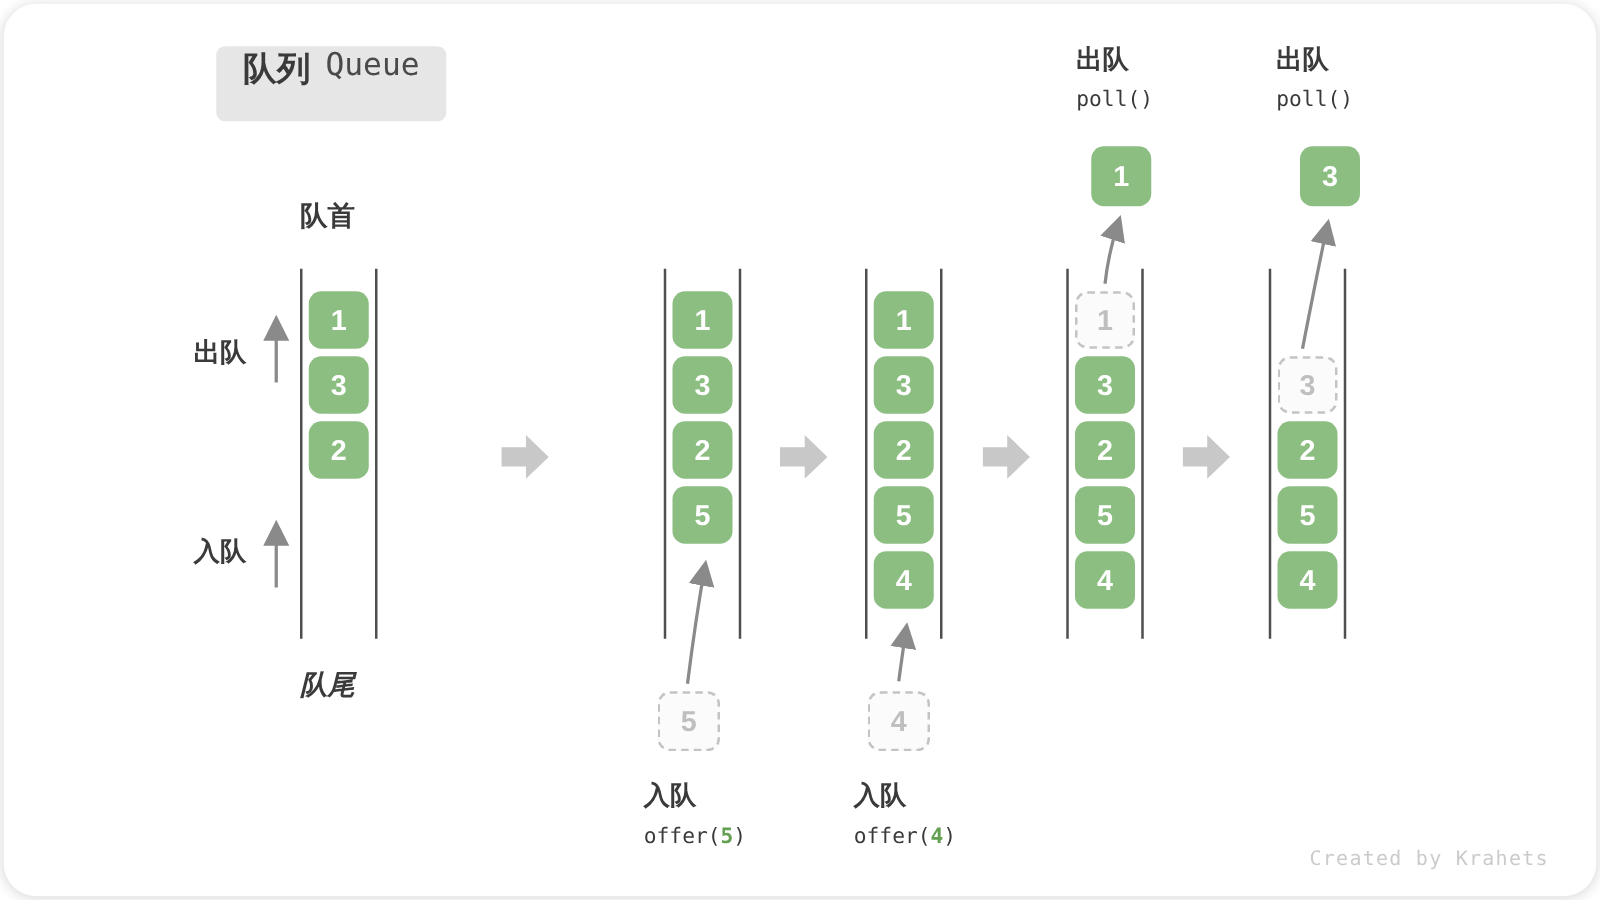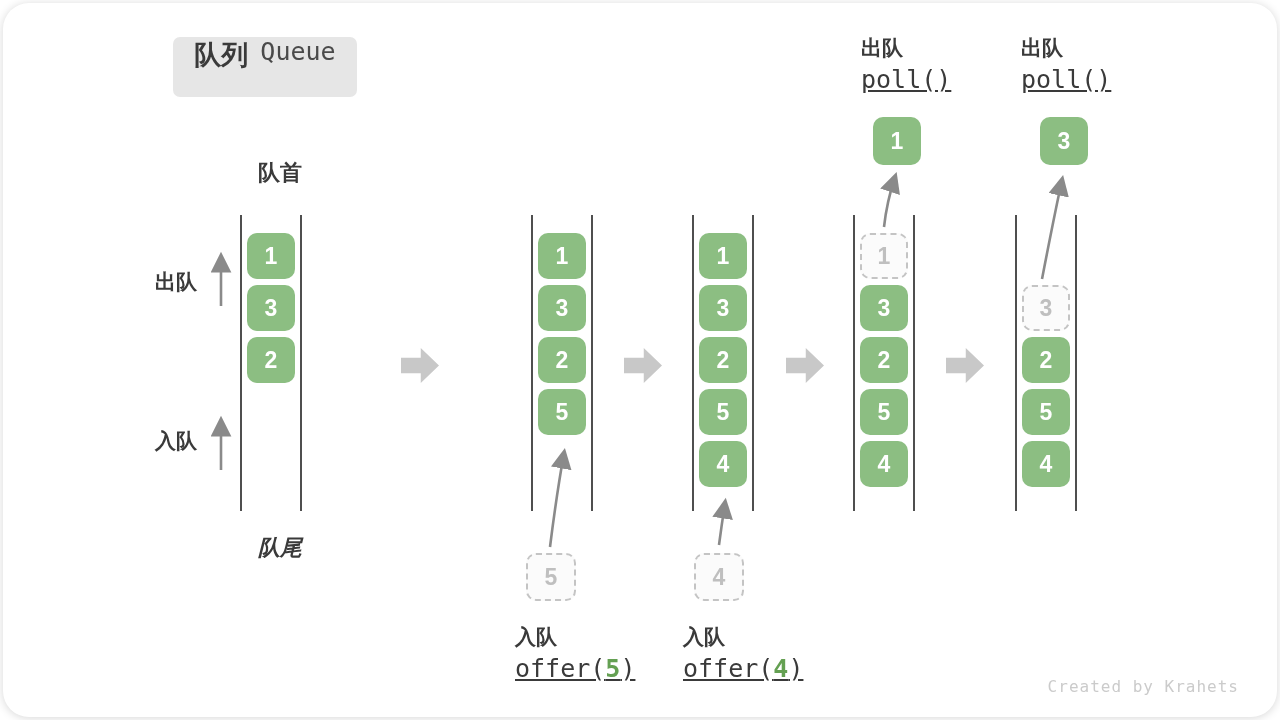--- a/index.html
+++ b/index.html
@@ -8,21 +8,21 @@
         box-shadow:0 1px 10px rgba(0,0,0,0.16);}
 
   
   .badge{position:absolute;left:170px;top:34px;width:184px;height:60px;background:#e6e6e6;border-radius:7px;
          display:flex;align-items:flex-start;justify-content:center;gap:12px;}
   .badge-zh{font-size:27px;font-weight:bold;color:#3a3a3a;}
   .badge-en{font-family:"DejaVu Sans Mono","Liberation Mono",monospace;font-size:25px;color:#4a4a4a;}
 
   
   .lbl{position:absolute;font-weight:bold;color:#3a3a3a;font-size:22px;}
-  .lbl.centered{width:62px;text-align:right;}
+  .lbl.centered{width:62px;text-align:left;}
 
   
   .queue{position:absolute;top:212px;width:62px;height:296px;}
   .wall{position:absolute;top:0;width:2px;height:296px;background:#4f4f4f;}
   .wall.left{left:0;}
   .wall.right{right:0;}
 
   
   .slot{position:absolute;width:48px;height:46px;left:7px;border-radius:10px;box-sizing:border-box;
         display:flex;align-items:center;justify-content:center;
@@ -32,21 +32,21 @@
   .slot.float{left:auto;}
 
   
   .block-arrow{position:absolute;top:345px;width:38px;height:35px;background:var(--arrow-gray,#c8c8c8);
      -webkit-clip-path:polygon(0 28%,52% 28%,52% 0,100% 50%,52% 100%,52% 72%,0 72%);
      clip-path:polygon(0 28%,52% 28%,52% 0,100% 50%,52% 100%,52% 72%,0 72%);}
 
   
   .callout{position:absolute;}
   .c-zh{font-size:21px;font-weight:bold;color:#3a3a3a;line-height:30px;}
-  .c-code{font-family:"DejaVu Sans Mono","Liberation Mono",monospace;font-size:25px;color:#3a3a3a;line-height:34px;text-decoration:underline;}
+  .c-code{font-family:"DejaVu Sans Mono","Liberation Mono",monospace;font-size:17px;color:#3a3a3a;line-height:34px;}
   .c-code .green{color:var(--code-green,#64a052);font-weight:bold;}
 
   
   svg.arrows{position:absolute;left:0;top:0;pointer-events:none;}
 
   .watermark{position:absolute;right:38px;top:674px;font-family:"DejaVu Sans Mono","Liberation Mono",monospace;
              font-size:16px;color:#cbcbcb;letter-spacing:1px;}
 </style>
 </head>
 <body>

